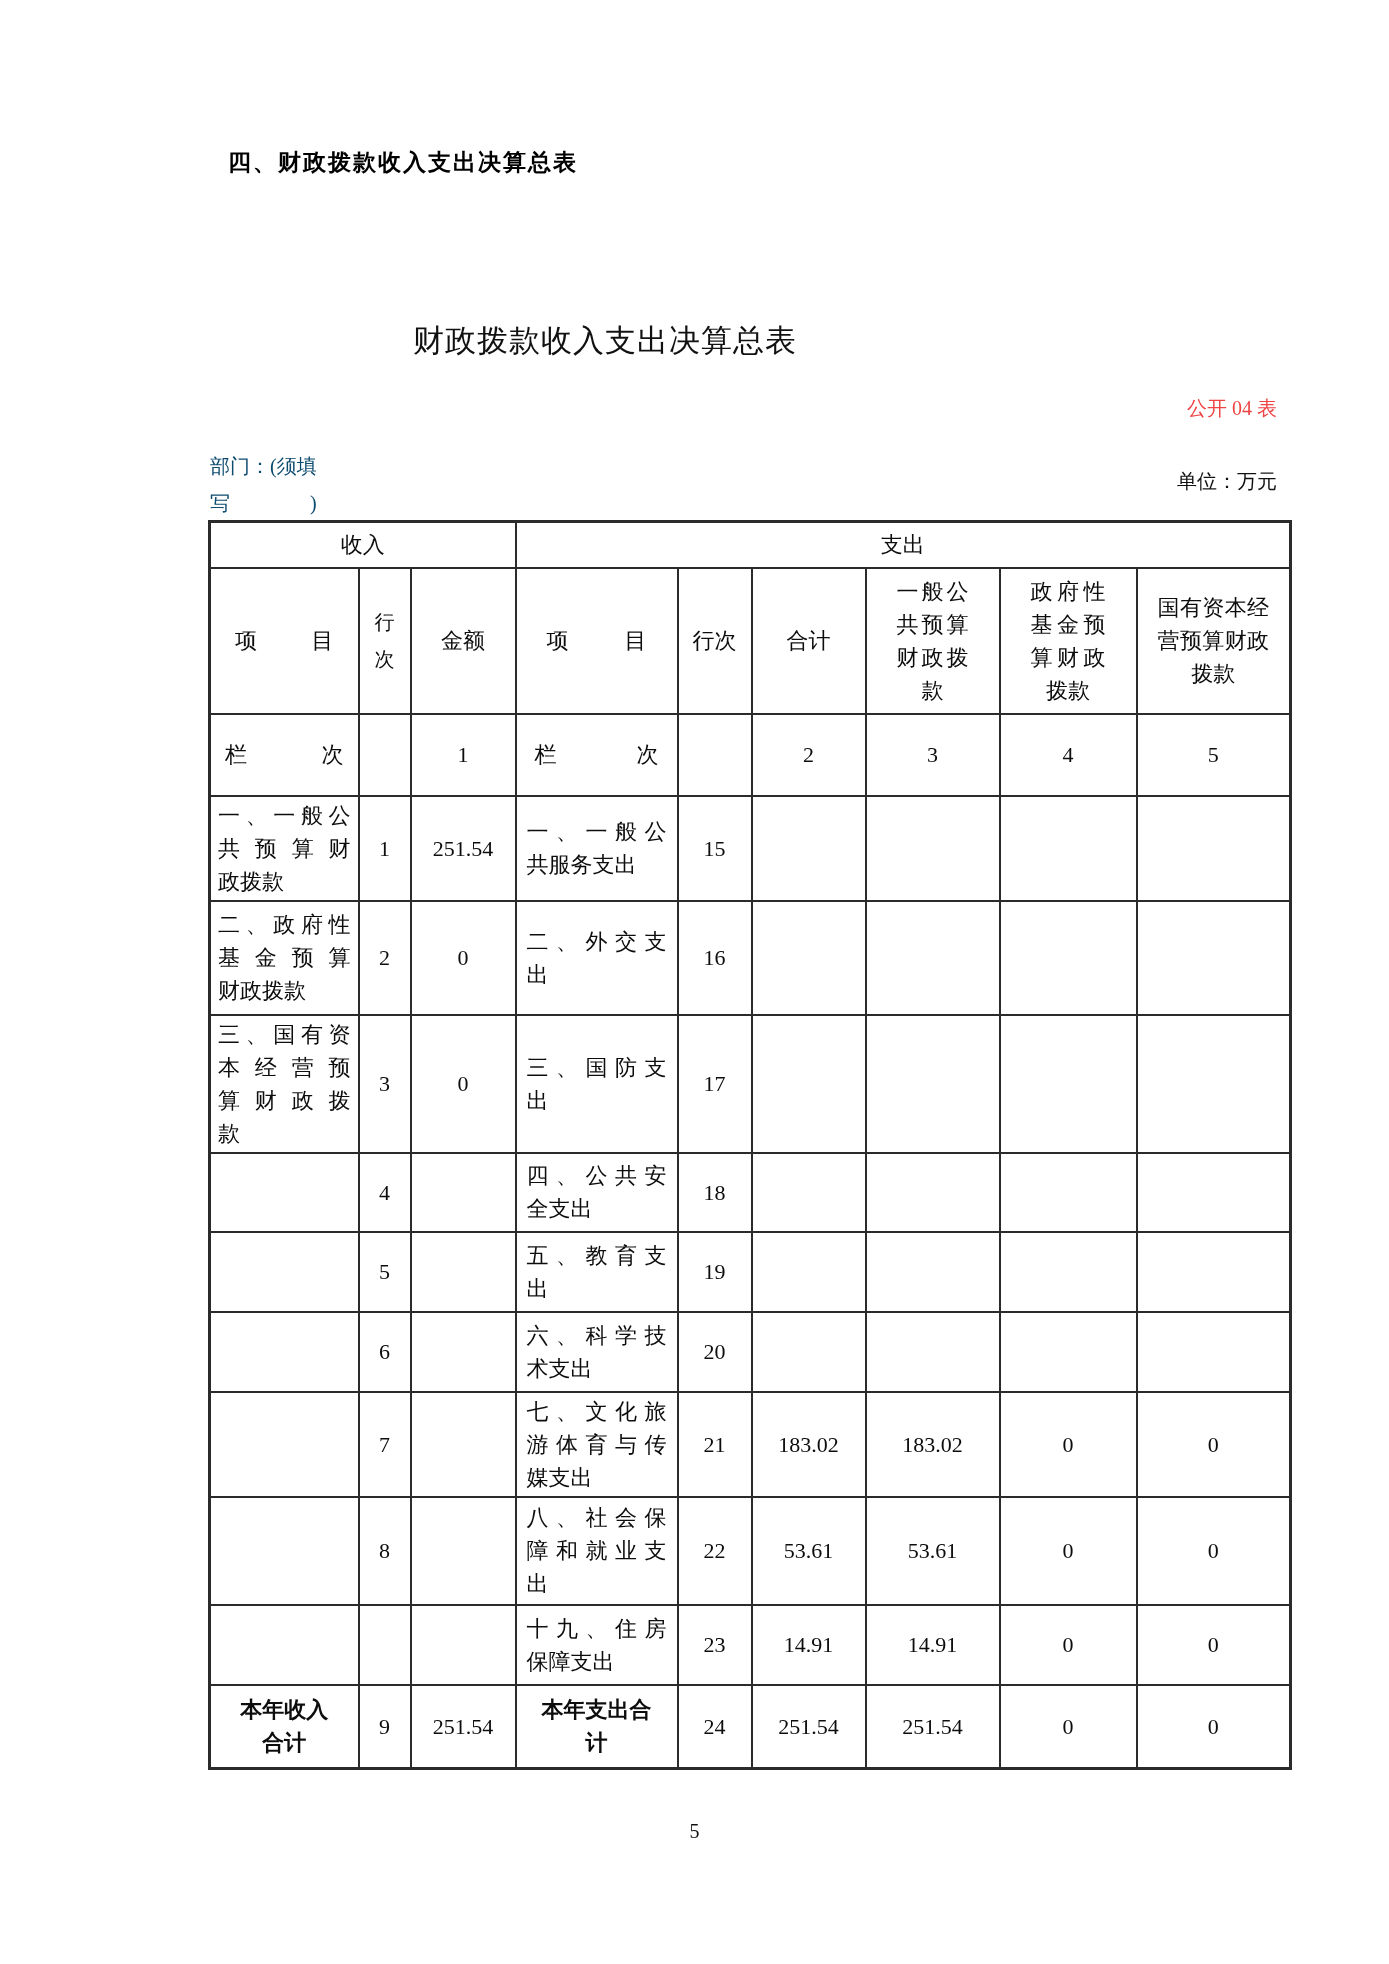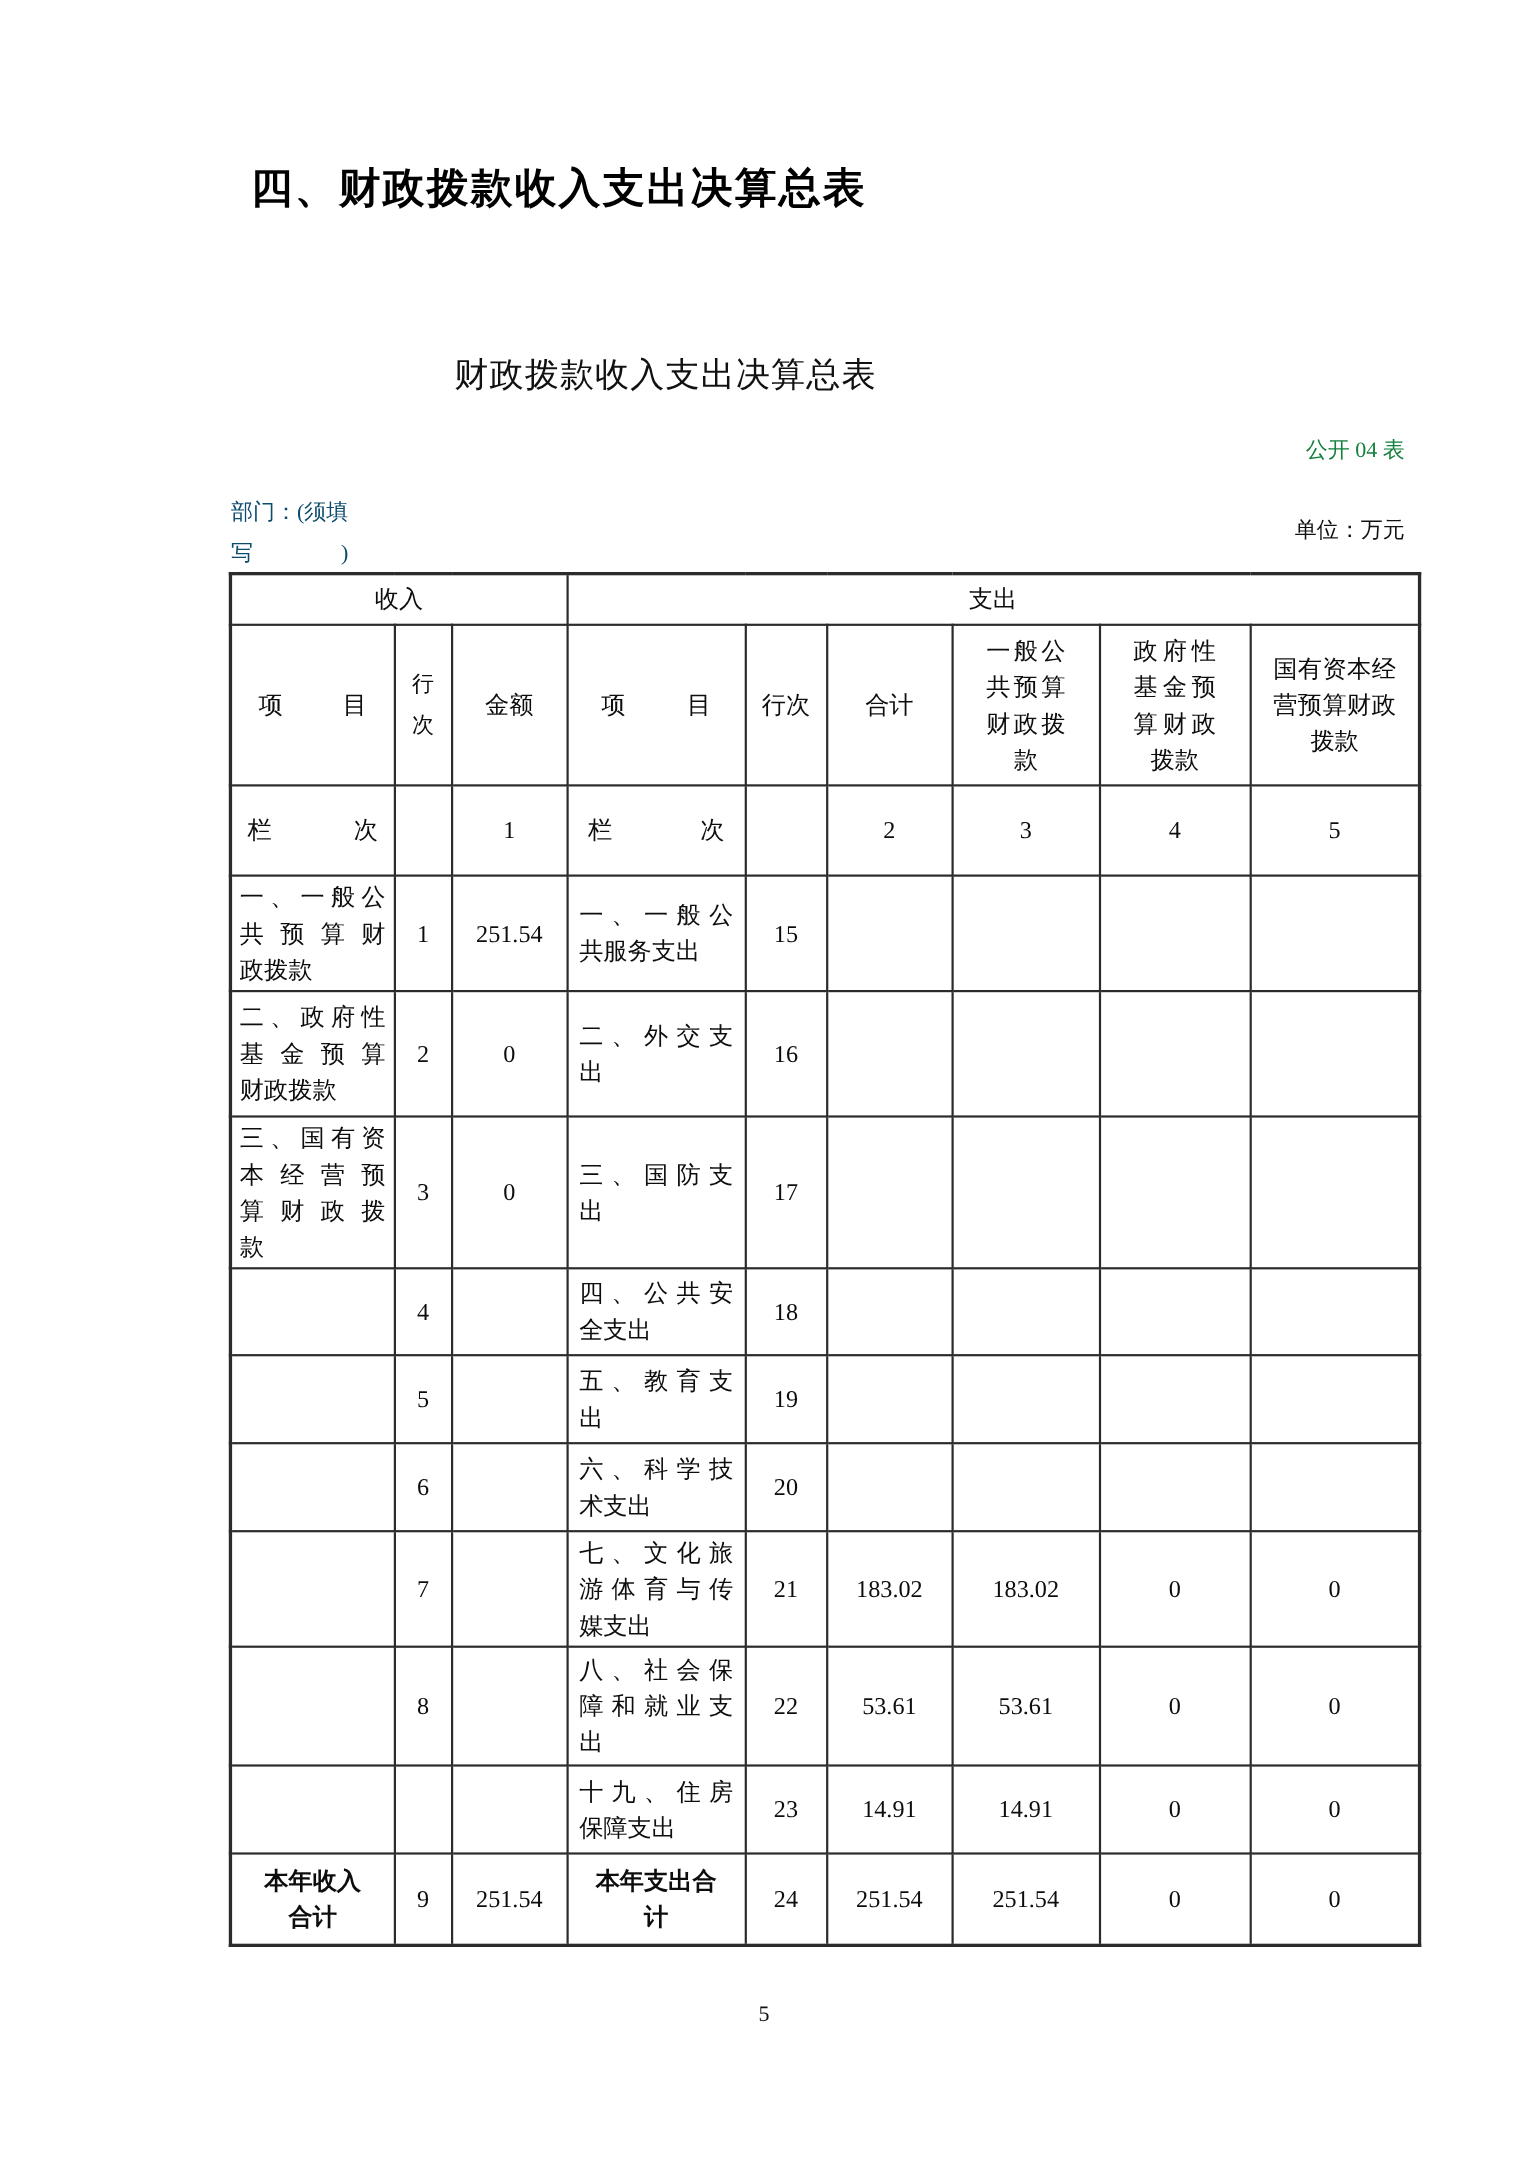--- a/index.html
+++ b/index.html
@@ -8,30 +8,30 @@
     position:relative;
     width:1389px; height:1964px;
     background:#ffffff;
     font-family:"Liberation Serif", serif;
     color:#0d0d0d;
     overflow:hidden;
   }
   .section-heading {
     position:absolute; left:228px; top:148px;
     font-family:"Liberation Sans", sans-serif;
-    font-weight:700; font-size:38px; line-height:1.3;
+    font-weight:700; font-size:23px; line-height:1.3;
     letter-spacing:2px; color:#000;text-align:right;
   }
   .table-title {
     position:absolute; left:413px; top:322px;
     font-size:31px; line-height:1.25; letter-spacing:1px; color:#111;
   }
   .table-code {
     position:absolute; right:112px; top:395px;
-    font-size:20px; color:#15803d;
+    font-size:20px; color:#ef4444;
   }
   .department {
     position:absolute; left:210px; top:448px;
     font-size:20px; line-height:37px; color:#0c4a6e;
   }
   .unit {
     position:absolute; right:112px; top:468px;
     font-size:20px; color:#111;
   }
   .main-table {

